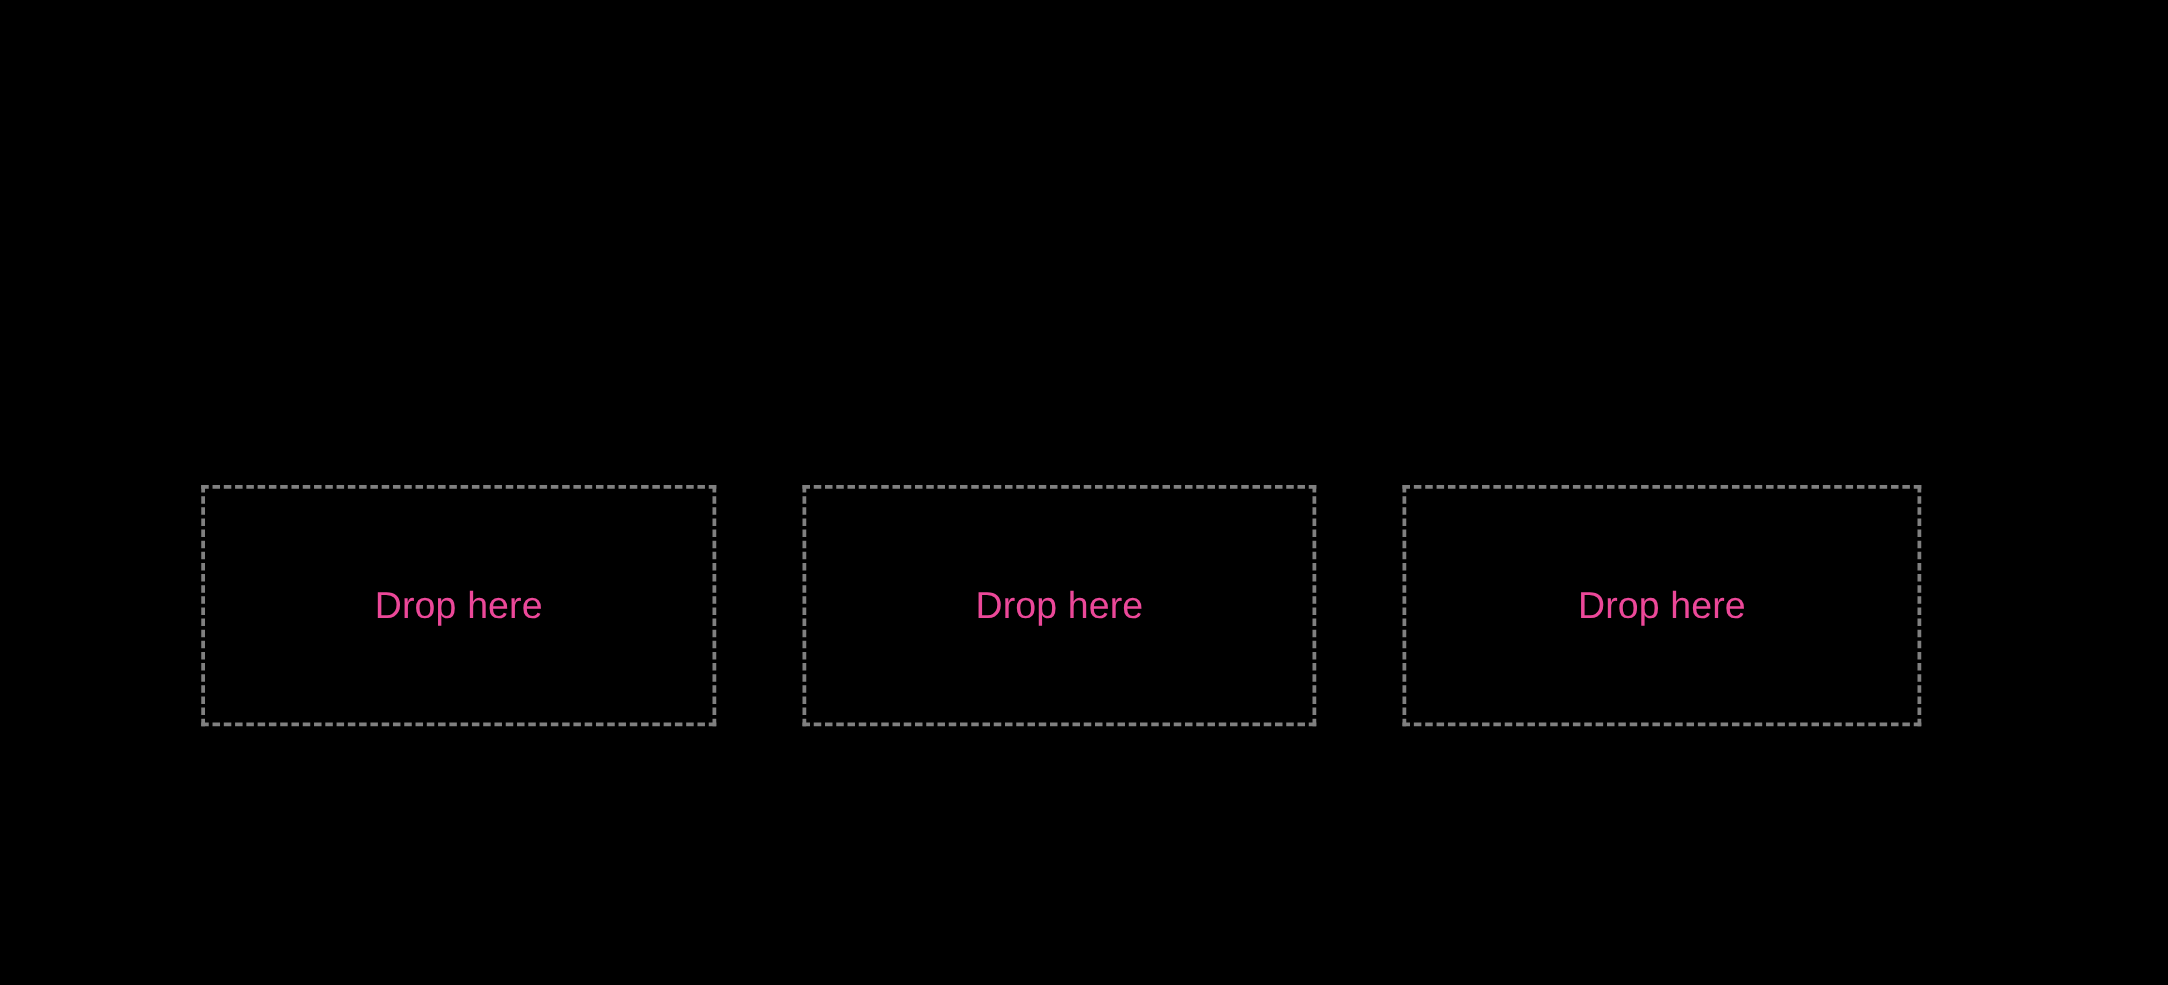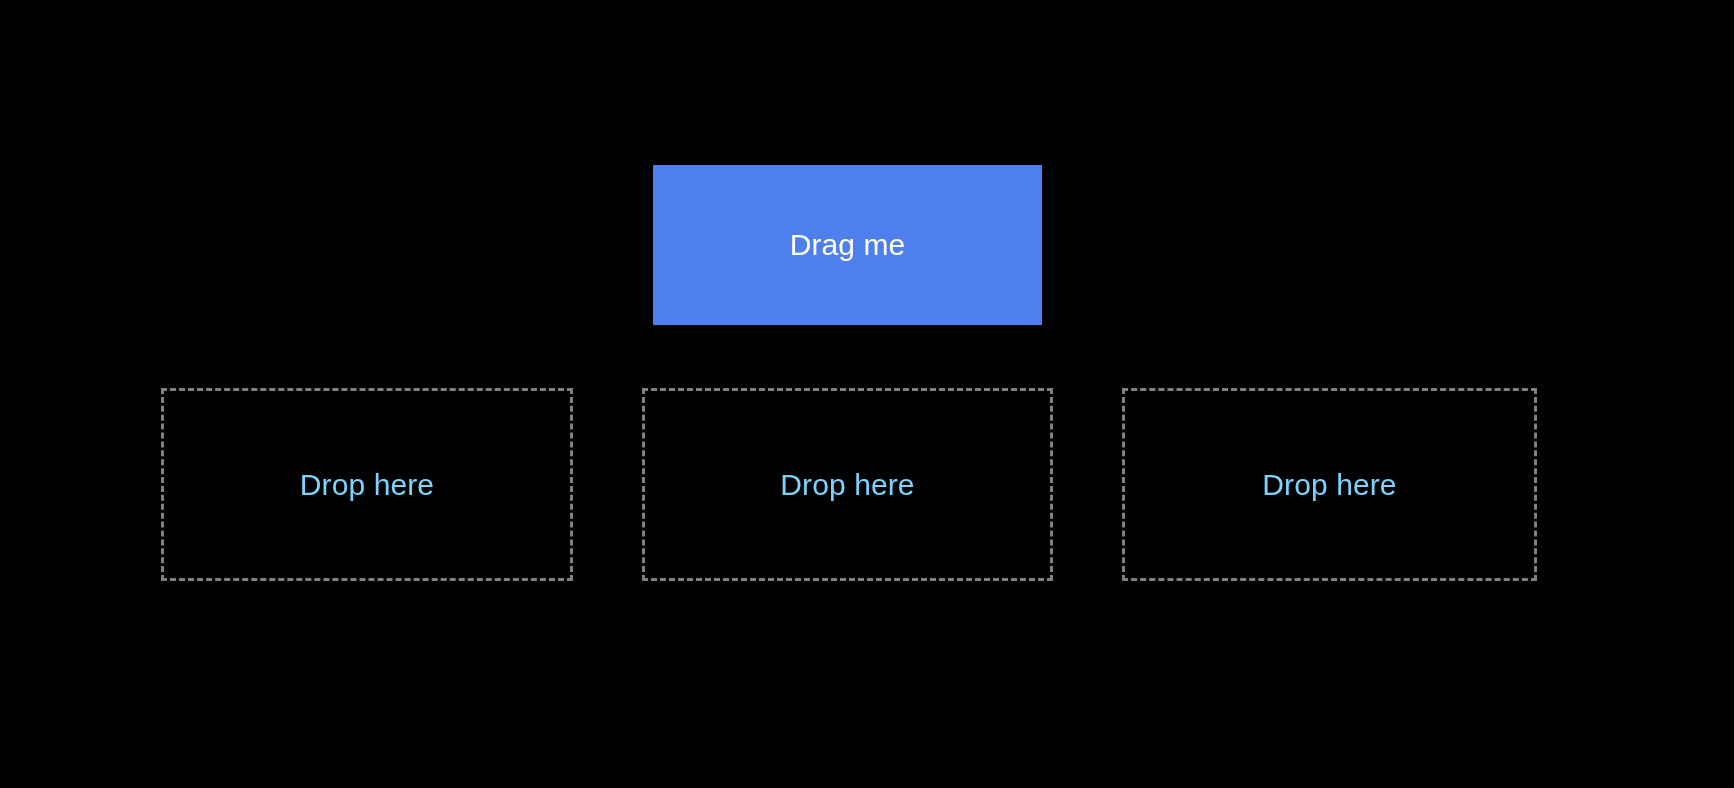--- a/index.html
+++ b/index.html
@@ -52,40 +52,37 @@
     height: 193px;
     box-sizing: border-box;
     border: 3px dashed #808080;
     background: transparent;
     display: flex;
     align-items: center;
     justify-content: center;
     user-select: none;
   }
   .drop-zone-label {
-    color: #7dd3fc;
+    color: #ec4899;
     font-size: 30px;
     font-weight: 400;
     line-height: 1;
     letter-spacing: 0.1px;
     font-family: "Liberation Sans", sans-serif;
   }
 
   .zone-1 { left: 161px;  width: 412px; }
   .zone-2 { left: 642px;  width: 411px; }
   .zone-3 { left: 1122px; width: 415px; }
 </style>
 </head>
 <body>
 
 <div id="stage">
 
-  <div class="drag-box">
-    <span class="drag-box-label">Drag me</span>
-  </div>
 
   <div class="drop-zone zone-1">
     <span class="drop-zone-label">Drop here</span>
   </div>
 
   <div class="drop-zone zone-2">
     <span class="drop-zone-label">Drop here</span>
   </div>
 
   <div class="drop-zone zone-3">

